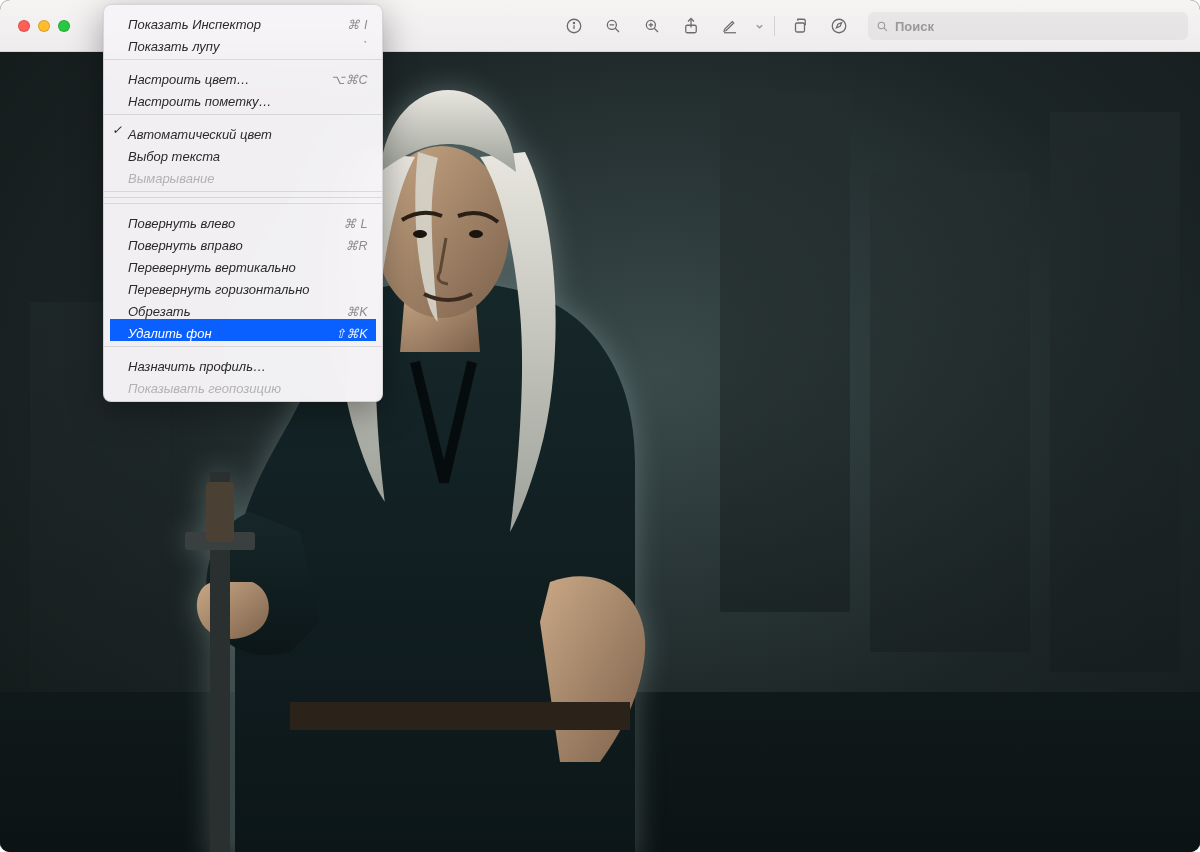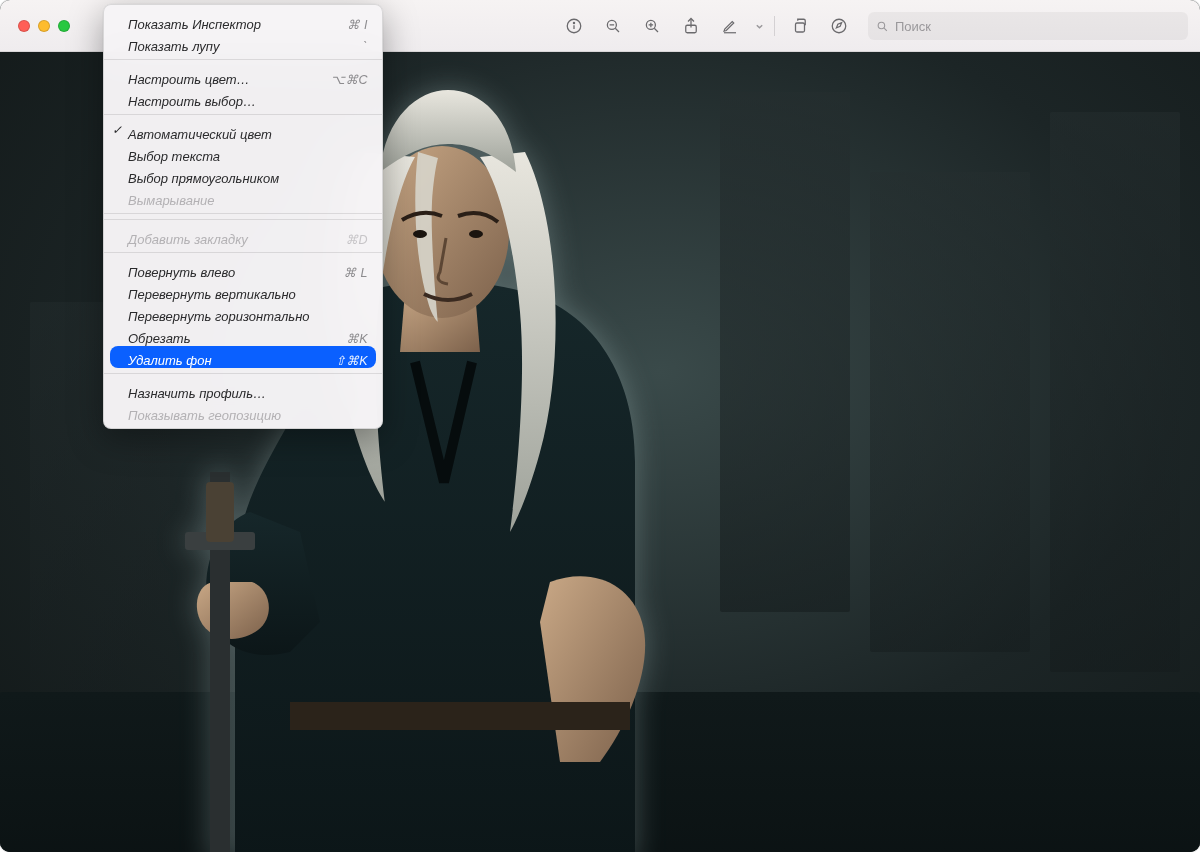--- a/index.html
+++ b/index.html
@@ -21,21 +21,21 @@
     z-index: 5;
   }
   .traffic { display: flex; gap: 8px; margin-left: 18px; }
   .tl { width: 12px; height: 12px; border-radius: 50%; }
   .tl.red { background: #ff5f57; border: 0.5px solid rgba(0,0,0,0.15);}
   .tl.yellow { background: #febc2e; border: 0.5px solid rgba(0,0,0,0.15);}
   .tl.green { background: #28c840; border: 0.5px solid rgba(0,0,0,0.15);}
 
   .toolbar-right {
     position: absolute; right: 12px; top: 0; height: 52px;
-    display: flex; align-items: center; gap: 3px;
+    display: flex; align-items: center; gap: 3px; font-weight: bold;
   }
   .tbtn {
     width: 36px; height: 30px; border-radius: 6px;
     display: flex; align-items: center; justify-content: center;
     color: #6b6a6d;
   }
   .tbtn svg { width: 18px; height: 18px; }
   .divider-v { width: 1px; height: 20px; background: #d4d1d3; margin: 0 4px;}
   .chevron-mini { width: 16px; display:flex; justify-content:center; color:#9a989b;}
   .chevron-mini svg{width:9px;height:9px;}
@@ -90,21 +90,21 @@
     font-style: italic;
   }
   .mi .lab { flex: 1; white-space: nowrap; }
   .mi .sc  { color: #8c8b8e; letter-spacing: 0.5px; font-size: 12.5px;}
   .mi .arw { color: #5a595c; }
   .mi.disabled { color: #b3b1b4; }
   .mi.disabled .sc { color: #c7c5c8; }
   .mi.highlight {
     background: #0a60ff;
     color: #fff;
-    border-radius: 8px;
+    border-radius: 0;
     margin: 0 6px;
     padding: 16px 8px 0 18px;
   }
   .mi.highlight .sc { color: rgba(255,255,255,0.92); }
   .mi .chk {
     position: absolute; left: 8px; top: 3px;
     font-size: 12px;
   }
   .sep { height: 1px; background: rgba(0,0,0,0.10); margin: 5px 0; }
 
@@ -253,46 +253,43 @@
       <div class="mi">
         <span class="lab">Показать лупу</span>
         <span class="sc">`</span>
       </div>
       <div class="sep"></div>
       <div class="mi">
         <span class="lab">Настроить цвет…</span>
         <span class="sc">⌥⌘C</span>
       </div>
       <div class="mi">
-        <span class="lab">Настроить выбор…</span>
+        <span class="lab">Настроить пометку…</span>
       </div>
       <div class="sep"></div>
       <div class="mi">
         <span class="chk">✓</span>
         <span class="lab">Автоматический цвет</span>
       </div>
       <div class="mi">
         <span class="lab">Выбор текста</span>
       </div>
-      <div class="mi">
-        <span class="lab">Выбор прямоугольником</span>
-      </div>
       <div class="mi disabled">
         <span class="lab">Вымарывание</span>
       </div>
       <div class="sep"></div>
       <div class="sep"></div>
-      <div class="mi disabled">
-        <span class="lab">Добавить закладку</span>
-        <span class="sc">⌘D</span>
-      </div>
       <div class="sep"></div>
       <div class="mi">
         <span class="lab">Повернуть влево</span>
         <span class="sc">⌘ L</span>
+      </div>
+      <div class="mi">
+        <span class="lab">Повернуть вправо</span>
+        <span class="sc">⌘R</span>
       </div>
       <div class="mi">
         <span class="lab">Перевернуть вертикально</span>
       </div>
       <div class="mi">
         <span class="lab">Перевернуть горизонтально</span>
       </div>
       <div class="mi">
         <span class="lab">Обрезать</span>
         <span class="sc">⌘K</span>

